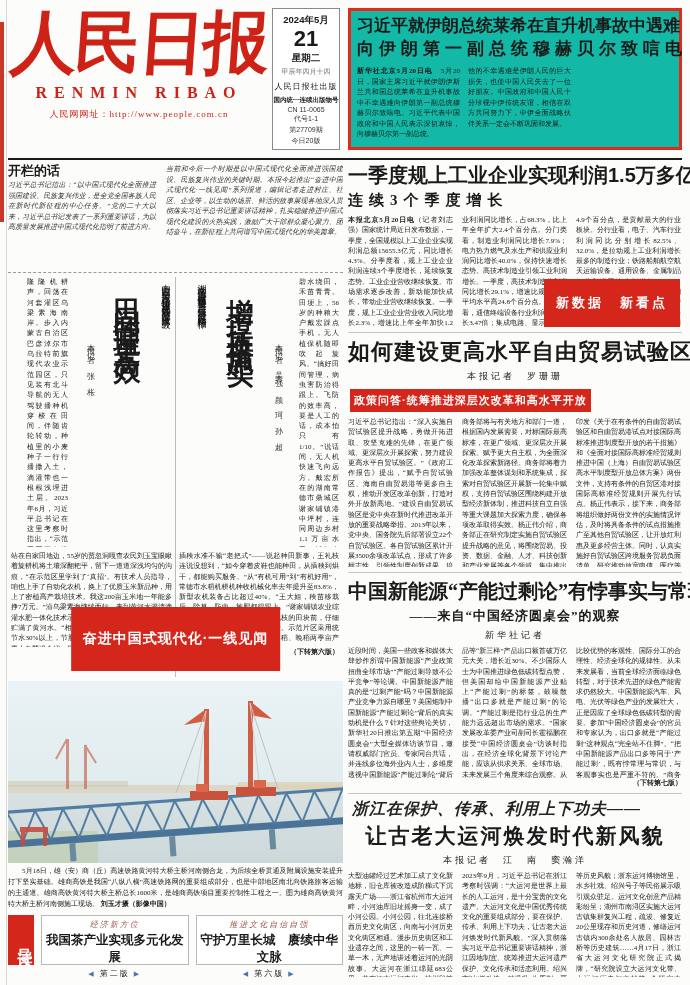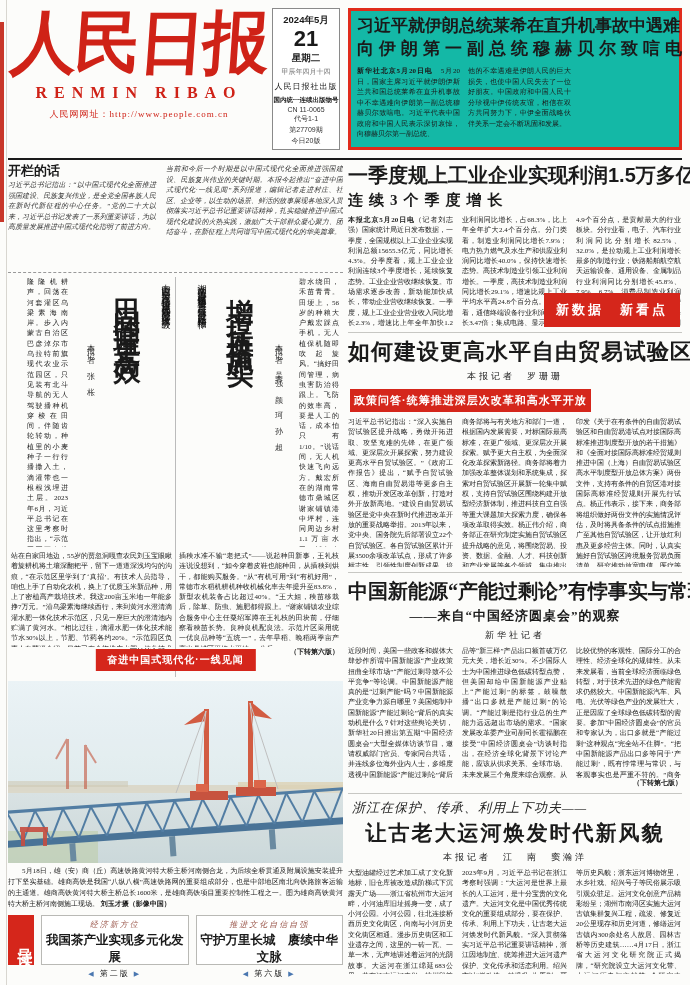--- a/index.html
+++ b/index.html
@@ -43,29 +43,29 @@
                  font-size:20px;line-height:26px;text-align:center;white-space:nowrap;}
   .sub-head{font-size:15px;letter-spacing:6px;margin-top:3px;font-weight:bold;}
   .byline{font-size:9px;text-align:center;letter-spacing:3px;margin:4px 0;color:#222;}
   .cols3{display:flex;gap:9px;}
   .col3{width:105px;overflow:hidden;font-size:7px;line-height:10.3px;text-align:justify;}
   .badge-red{display:inline-block;background:#d5261b;color:#fff;font-weight:bold;
              font-family:"Liberation Sans",sans-serif;}
   #industrial{position:relative;}
   #industrial .col3{height:112px;}
   .new-data-badge{position:absolute;right:2px;bottom:0;font-size:13px;letter-spacing:3px;
-                  padding:8px 12px;}
+                  padding:15px 12px;}
   .serif-head{font-weight:bold;font-size:22px;line-height:28px;text-align:center;letter-spacing:1px;white-space:nowrap;}
   .policy-badge{font-size:11px;padding:4px 4px;margin:2px 0 5px 2px;letter-spacing:1px;}
   #ftz .col3{height:150px;}
   #newenergy .col3{height:132px;}
   .ne-head{font-weight:bold;font-size:20px;line-height:26px;text-align:center;white-space:nowrap;}
   .ne-sub{font-size:13px;font-weight:bold;text-align:center;margin-top:3px;letter-spacing:1px;}
   .jump{text-align:right;font-size:7px;font-weight:bold;}
-  .canal-kicker{font-size:13px;letter-spacing:1px;color:#222;margin:2px 0 2px 4px;font-style:italic;}
+  .canal-kicker{font-size:16px;letter-spacing:1px;color:#222;margin:2px 0 2px 4px;font-style:italic;font-weight:bold;}
   .canal-head{font-family:"Liberation Sans",sans-serif;font-weight:bold;font-size:21px;
               text-align:center;letter-spacing:2px;margin-top:2px;white-space:nowrap;}
   #canal .col3{height:106px;}
 
   
   .left-col{position:absolute;left:8px;top:162px;width:335px;height:820px;}
   .opening{display:flex;gap:10px;height:106px;overflow:hidden;}
   .opening-left{width:148px;}
   .opening-title{font-family:"Liberation Sans",sans-serif;font-weight:bold;font-size:13px;}
   .opening-text{font-size:7px;line-height:10.5px;text-align:justify;font-style:italic;color:#333;}
@@ -78,21 +78,21 @@
   .art-top{display:flex;height:270px;overflow:hidden;gap:16px;margin-left:16px;}
   .v-body{width:84px;height:100%;overflow:hidden;font-size:7px;line-height:10.3px;text-align:justify;}
   .v-byline{writing-mode:vertical-rl;font-size:8px;letter-spacing:4px;color:#333;height:100%;
             padding-top:60px;box-sizing:border-box;}
   .v-title{writing-mode:vertical-rl;font-size:27px;font-weight:bold;letter-spacing:10px;
            height:100%;line-height:32px;}
   .v-kicker{writing-mode:vertical-rl;font-size:9px;letter-spacing:1.5px;height:100%;
             font-family:"Liberation Sans",sans-serif;color:#111;}
   .art-cont{height:96px;overflow:hidden;font-size:7px;line-height:10.3px;text-align:justify;margin-top:4px;}
   .series-badge{position:absolute;left:50%;bottom:6px;transform:translateX(-50%);
-                font-size:10px;padding:4px 12px;letter-spacing:1px;white-space:nowrap;}
+                font-size:14px;padding:23px 12px;letter-spacing:1px;white-space:nowrap;}
 
   .photo-wrap{margin-top:4px;width:335px;height:182px;overflow:hidden;background:#e8eef0;}
   .caption{margin-top:3px;height:46px;overflow:hidden;font-size:7px;line-height:11px;text-align:justify;}
   .caption .credit{font-weight:bold;}
 
   .daodu{display:flex;gap:7px;margin-top:3px;height:50px;}
   .daodu-badge{width:26px;height:50px;background:#d5261b;color:#fff;writing-mode:vertical-rl;
                font-size:15px;font-weight:bold;letter-spacing:4px;text-align:center;
                font-family:"Liberation Sans",sans-serif;}
   .daodu-box{flex:1;border:1px solid #b9b9b5;text-align:center;padding-top:3px;box-sizing:border-box;background:#fff;}

